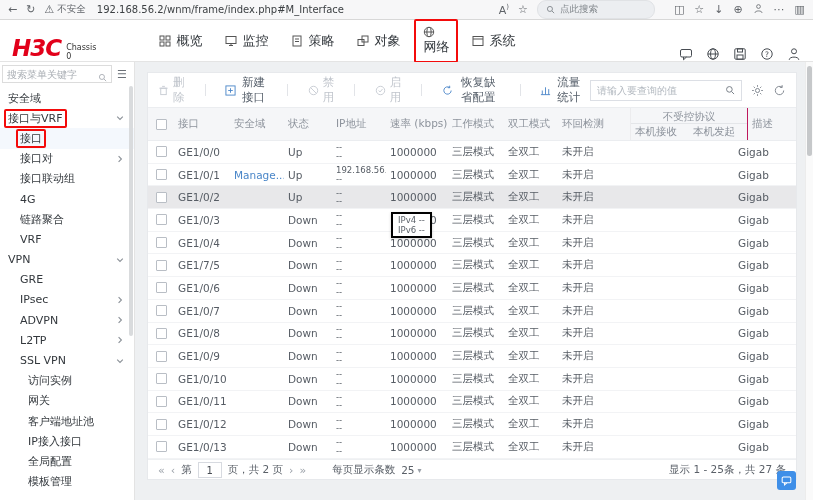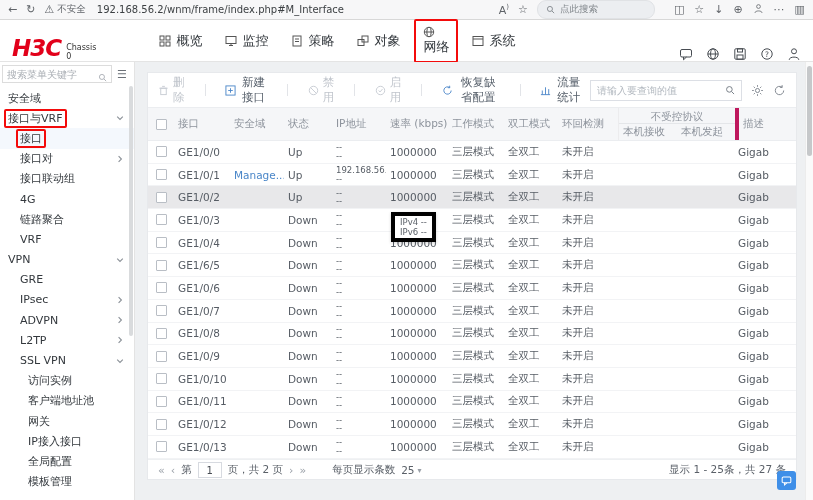--- a/index.html
+++ b/index.html
@@ -73,21 +73,21 @@
     padding:0 6px; gap:4px; }
   .tsearch input { border:none; outline:none; flex:1; font-size:10px; color:#5a6068;
     font-family:inherit; min-width:0; background:transparent; }
   .tsearch input::placeholder { color:#b3b9c0; }
   .ticon-btn { color:#7b828a; display:flex; cursor:pointer; }
 
   
   .thead { display:flex; align-items:stretch; background:#f5f6f8; border-top:1px solid #ebedf0;
     border-bottom:1px solid #ebedf0; color:#8d939c; font-size:10.5px; flex:none; }
   .th { display:flex; align-items:center; padding:0 4px; height:32px; white-space:nowrap; overflow:hidden; }
-  .group { display:flex; flex-direction:column; border-left:1px solid #ececee; border-right:4px solid #be185d; }
+  .group { display:flex; flex-direction:column; border-left:1px solid #ececee; border-right:1px solid #be185d;margin-left:12px; }
   .group-label { height:16px; line-height:16px; text-align:center; border-bottom:1px solid #e4e6e9; }
   .group-sub { display:flex; }
   .group-sub .th { height:15px; }
 
   .tbody { flex:none; overflow:hidden; }
   .trow { display:flex; align-items:center; height:22.7px; border-bottom:1px solid #f2f3f5;
     font-size:10.5px; color:#565c64; cursor:pointer; }
   .trow.selected { background:#e8e8ea; }
   .cell { padding:0 4px; white-space:nowrap; overflow:hidden; flex:none; }
   .cell.link { color:#4a86c8; }
@@ -105,21 +105,21 @@
   .pg-icon { color:#9aa0a8; font-size:11px; cursor:pointer; line-height:1; }
   .page-input { width:24px; height:16px; border:1px solid #d7dae0; text-align:center;
     font-size:10px; color:#454a51; font-family:inherit; }
   .per-page { display:flex; align-items:center; gap:3px; cursor:pointer; }
   .sel-caret { font-size:8px; color:#9aa0a8; }
   .pg-summary { margin-left:auto; white-space:nowrap; }
 
   
   .scroll-col { width:8px; background:#fafafa; border-left:1px solid #ececec; position:relative; flex:none; }
   .scroll-thumb { position:absolute; top:4px; left:1px; width:5px; height:90px; background:#c6c8ca; border-radius:3px; }
-  .tooltip { position:absolute; left:256px; top:150px; background:#fff; border:4px solid #000000;
+  .tooltip { position:absolute; left:256px; top:150px; background:#fff; border:2px solid #000000;
     box-shadow:0 1px 3px rgba(0,0,0,.18); font-size:8.5px; color:#5a6068; line-height:10px;
     padding:1px 5px; z-index:30; white-space:nowrap; }
   .chat-fab { position:absolute; right:9px; bottom:10px; width:19px; height:19px; background:#3f8fe8;
     border-radius:3px; display:flex; align-items:center; justify-content:center; cursor:pointer; z-index:40; }
 </style>
 </head>
 <body>
 
 <div class="chrome">
   <span class="chrome-icon">←</span>
@@ -343,24 +343,24 @@
           <span class="chevron">
             <svg width="8" height="8" viewBox="0 0 8 8">
               <polyline points="1.2,2.6 4,5.4 6.8,2.6" fill="none" stroke="currentColor" stroke-width="1.1"></polyline>
             </svg>
           </span>
         </div>
         <div class="menu-item lvl2">
           <span class="menu-label">访问实例</span>
         </div>
         <div class="menu-item lvl2">
+          <span class="menu-label">网关</span>
+        </div>
+        <div class="menu-item lvl2">
           <span class="menu-label">客户端地址池</span>
-        </div>
-        <div class="menu-item lvl2">
-          <span class="menu-label">网关</span>
         </div>
         <div class="menu-item lvl2">
           <span class="menu-label">IP接入接口</span>
         </div>
         <div class="menu-item lvl2">
           <span class="menu-label">全局配置</span>
         </div>
         <div class="menu-item lvl2">
           <span class="menu-label">模板管理</span>
         </div>
@@ -575,21 +575,21 @@
             <span class="cell col-duplex">全双工</span>
             <span class="cell col-loop">未开启</span>
             <span class="cell col-recv"></span>
             <span class="cell col-send"></span>
             <span class="cell col-desc">Gigab</span>
           </div>
           <div class="trow">
             <span class="col-check">
               <span class="checkbox"></span>
             </span>
-            <span class="cell col-if">GE1/6/5</span>
+            <span class="cell col-if">GE1/7/5</span>
             <span class="cell col-zone"></span>
             <span class="cell col-status">Down</span>
             <span class="cell col-ip ipcell">
               <div class="ip-line">--</div>
               <div class="ip-line">--</div>
             </span>
             <span class="cell col-rate">1000000</span>
             <span class="cell col-mode">三层模式</span>
             <span class="cell col-duplex">全双工</span>
             <span class="cell col-loop">未开启</span>

